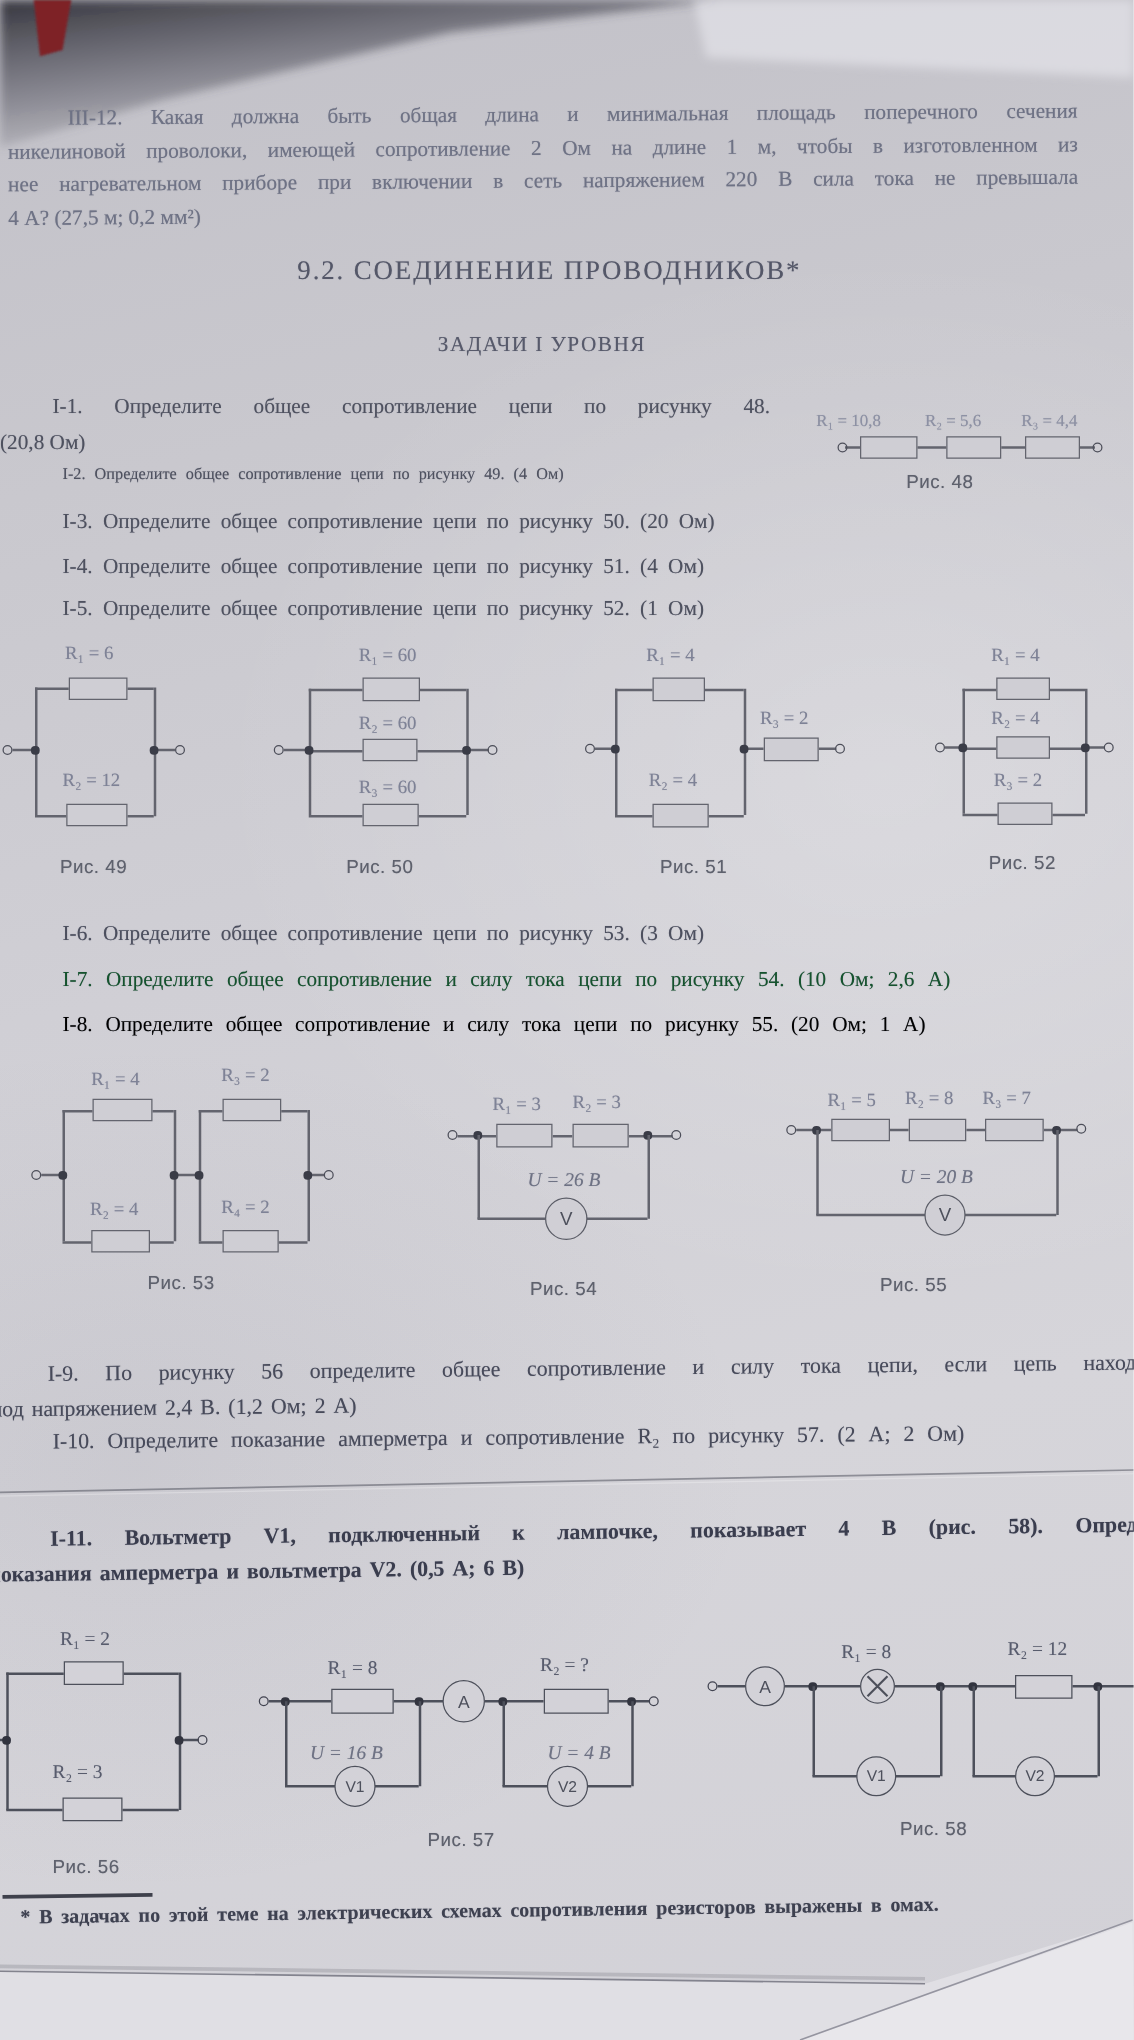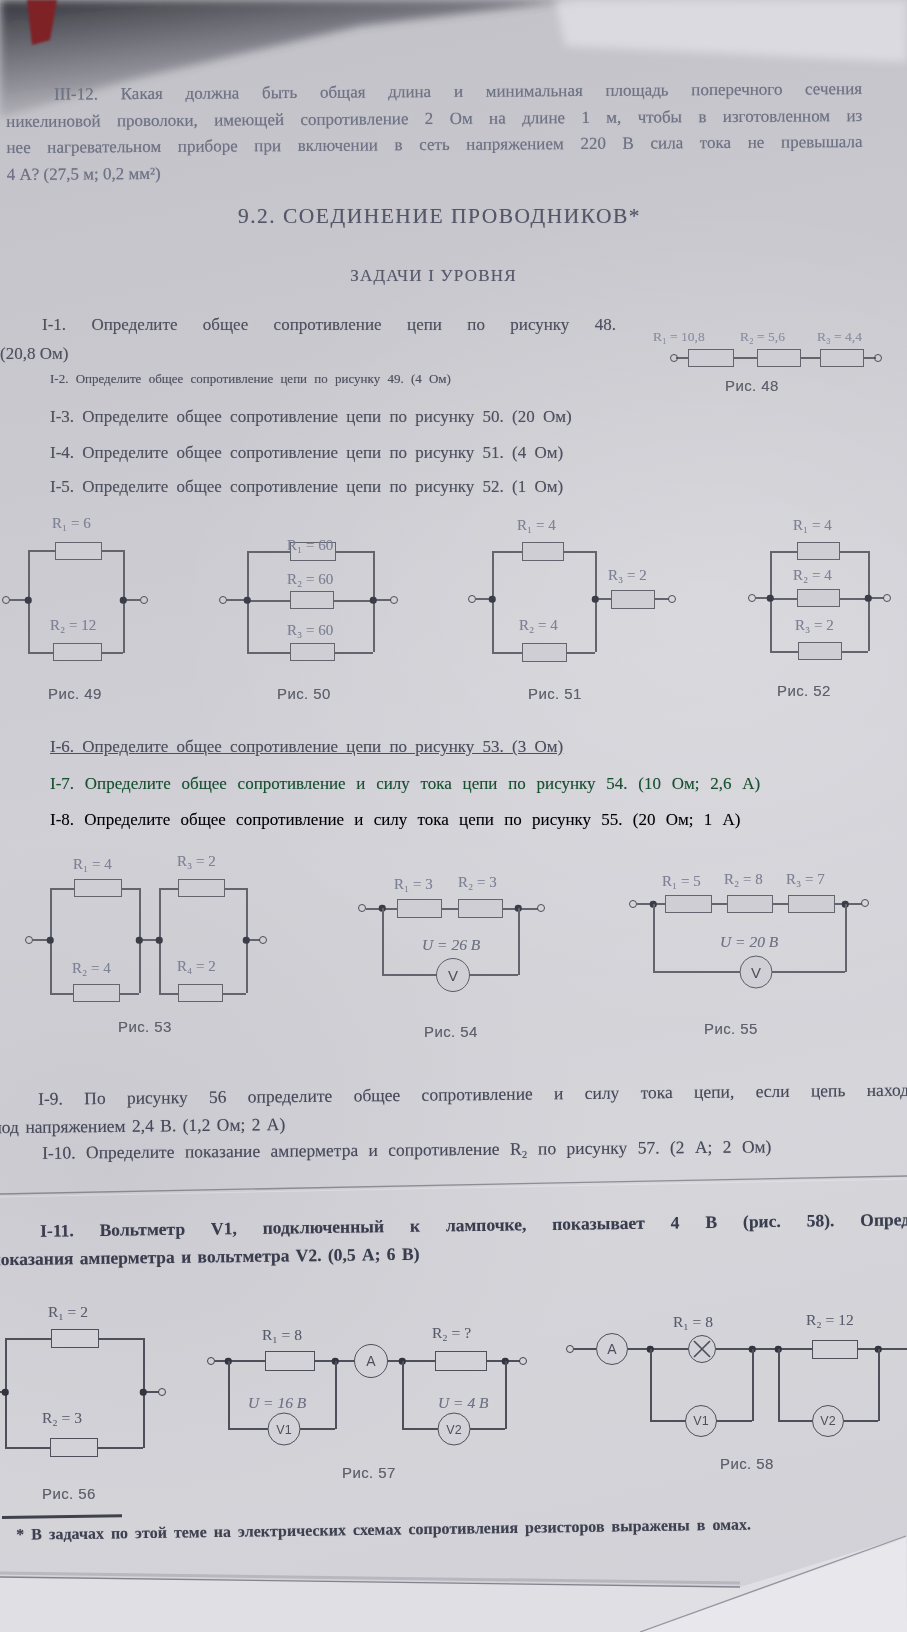--- a/index.html
+++ b/index.html
@@ -92,21 +92,21 @@
 <div class="blk soft" style="left:4px;top:310px;width:612px;font-size:17px;line-height:29px;color:#4e515f;">
   <div class="jl" style="padding-left:38px;">I-1. Определите общее сопротивление цепи по рисунку 48.</div>
   <div style="margin-left:-4px;">(20,8 Ом)</div>
 </div>
 
 <div class="pline soft" style="left:12px;top:371px;padding-left:38px;font-size:13px;color:#4e515f;word-spacing:4px;">I-2. Определите общее сопротивление цепи по рисунку 49. (4 Ом)</div>
 <div class="pline soft" style="left:12px;top:407px;padding-left:38px;font-size:17px;color:#4e515f;word-spacing:4px;">I-3. Определите общее сопротивление цепи по рисунку 50. (20 Ом)</div>
 <div class="pline soft" style="left:12px;top:443px;padding-left:38px;font-size:17px;color:#4e515f;word-spacing:4px;">I-4. Определите общее сопротивление цепи по рисунку 51. (4 Ом)</div>
 <div class="pline soft" style="left:12px;top:477px;padding-left:38px;font-size:17px;color:#4e515f;word-spacing:4px;">I-5. Определите общее сопротивление цепи по рисунку 52. (1 Ом)</div>
 
-<div class="pline soft" style="left:12px;top:737px;padding-left:38px;font-size:17px;color:#4c4f5e;word-spacing:4px;text-decoration:underline;">I-6. Определите общее сопротивление цепи по рисунку 53. (3 Ом)</div>
+<div class="pline soft" style="left:12px;top:737px;padding-left:38px;font-size:17px;color:#4c4f5e;word-spacing:4px;">I-6. Определите общее сопротивление цепи по рисунку 53. (3 Ом)</div>
 <div class="pline soft" style="left:12px;top:774px;padding-left:38px;font-size:17px;color:#14532d;word-spacing:6.5px;">I-7. Определите общее сопротивление и силу тока цепи по рисунку 54. (10 Ом; 2,6 А)</div>
 <div class="pline soft" style="left:12px;top:810px;padding-left:38px;font-size:17px;color:#000000;word-spacing:6px;">I-8. Определите общее сопротивление и силу тока цепи по рисунку 55. (20 Ом; 1 А)</div>
 
 <div class="blk soft" style="left:8px;top:1085px;width:934px;font-size:17.5px;line-height:28px;color:#474a5a;
             transform:rotate(-0.6deg);transform-origin:0 0;">
   <div class="jl" style="padding-left:30px;">I-9. По рисунку 56 определите общее сопротивление и силу тока цепи, если цепь находится</div>
   <div style="margin-left:-16px;word-spacing:2px;">под напряжением 2,4 В. (1,2 Ом; 2 А)</div>
 </div>
 
 <div class="pline soft" style="left:12px;top:1143px;padding-left:30px;font-size:17.5px;color:#474a5a;word-spacing:6px;
@@ -162,21 +162,21 @@
   <i class="wh" style="left:32px;top:147px;width:126px;"></i>
   <i class="wh" style="left:12px;top:94px;width:20px;"></i>
   <i class="wh" style="left:158px;top:94px;width:18px;"></i>
   <i class="term" style="left:8px;top:95px;"></i>
   <i class="term" style="left:179px;top:95px;"></i>
   <i class="dot" style="left:32px;top:95px;"></i>
   <i class="dot" style="left:158px;top:95px;"></i>
   <i class="rb" style="left:75px;top:37px;width:46px;height:19px;"></i>
   <i class="rb" style="left:75px;top:86px;width:44px;height:18px;"></i>
   <i class="rb" style="left:75px;top:138px;width:45px;height:18px;"></i>
-  <span class="rl" style="left:72px;top:12px;margin-top:20px;">R₁ = 60</span>
+  <span class="rl" style="left:72px;top:12px;">R₁ = 60</span>
   <span class="rl" style="left:72px;top:66px;">R₂ = 60</span>
   <span class="rl" style="left:72px;top:117px;">R₃ = 60</span>
   <span class="cap" style="left:62px;top:180px;">Рис. 50</span>
 </div>
 
 <div class="fig" style="left:455px;top:505px;width:225px;height:200px;">
   <i class="wv" style="left:37px;top:46px;height:101px;"></i>
   <i class="wv" style="left:140px;top:46px;height:101px;"></i>
   <i class="wh" style="left:37px;top:46px;width:103px;"></i>
   <i class="wh" style="left:37px;top:147px;width:103px;"></i>
@@ -207,21 +207,21 @@
   <i class="term" style="left:7px;top:93px;"></i>
   <i class="term" style="left:142px;top:93px;"></i>
   <i class="dot" style="left:25px;top:93px;"></i>
   <i class="dot" style="left:123px;top:93px;"></i>
   <i class="rb" style="left:52px;top:37px;width:43px;height:18px;"></i>
   <i class="rb" style="left:52px;top:84px;width:43px;height:18px;"></i>
   <i class="rb" style="left:53px;top:137px;width:44px;height:18px;"></i>
   <span class="rl" style="left:48px;top:12px;">R₁ = 4</span>
   <span class="rl" style="left:48px;top:62px;">R₂ = 4</span>
   <span class="rl" style="left:50px;top:112px;">R₃ = 2</span>
-  <span class="cap" style="left:32px;top:177px;">Рис. 52</span>
+  <span class="cap" style="left:46px;top:177px;">Рис. 52</span>
 </div>
 
 <div class="fig" style="left:20px;top:845px;width:260px;height:200px;">
   <i class="wv" style="left:30px;top:43px;height:105px;"></i>
   <i class="wv" style="left:119px;top:43px;height:105px;"></i>
   <i class="wv" style="left:139px;top:43px;height:105px;"></i>
   <i class="wv" style="left:226px;top:43px;height:105px;"></i>
   <i class="wh" style="left:30px;top:43px;width:89px;"></i>
   <i class="wh" style="left:30px;top:148px;width:89px;"></i>
   <i class="wh" style="left:139px;top:43px;width:87px;"></i>

